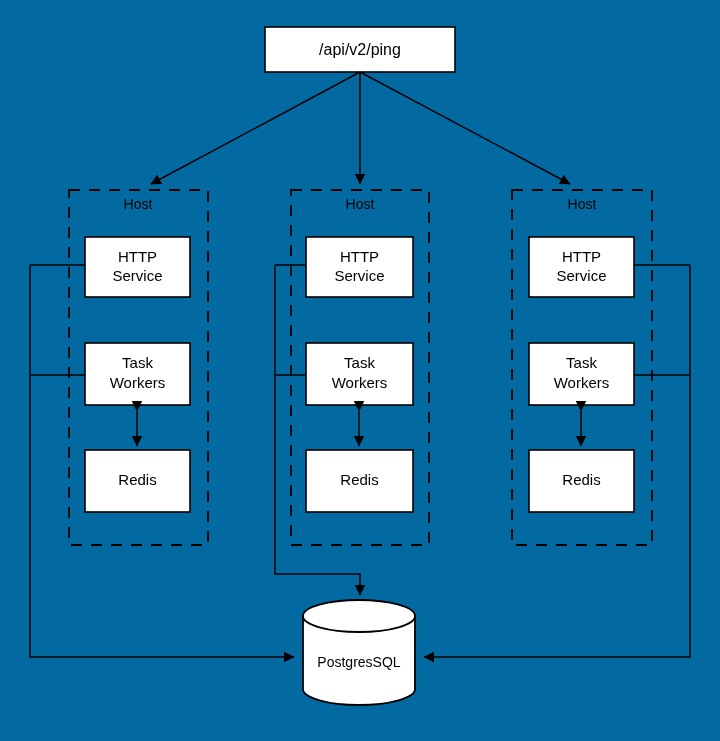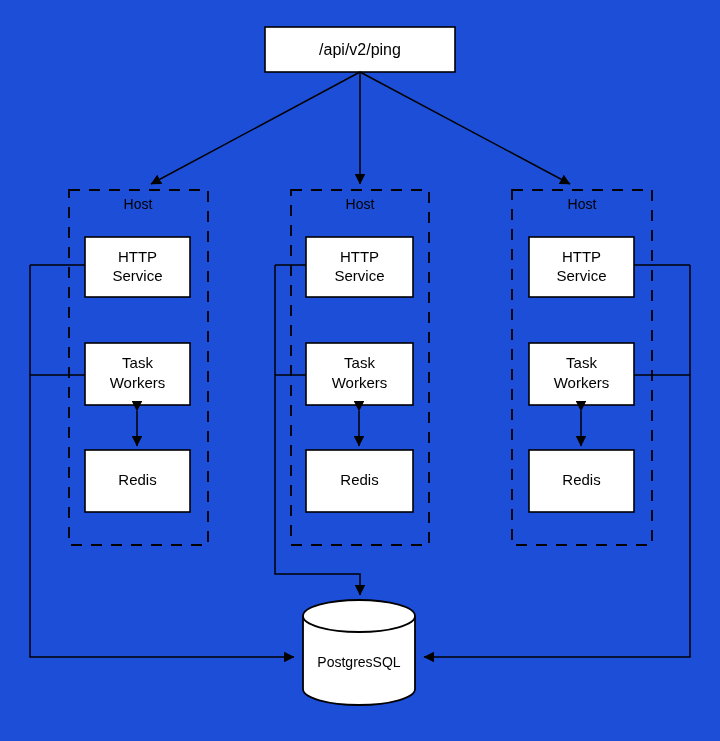--- a/index.html
+++ b/index.html
@@ -10,21 +10,21 @@
   body {
     width: 720px;
     height: 741px;
     font-family: "Liberation Sans", sans-serif;
     overflow: hidden;
   }
   #diagram-root {
     position: relative;
     width: 720px;
     height: 741px;
-    background: #1d4ed8;
+    background: #0369a1;
   }
   svg#arch-svg {
     display: block;
     width: 720px;
     height: 741px;
   }
   .node-rect {
     fill: #ffffff;
     stroke: #000000;
     stroke-width: 1.6;

